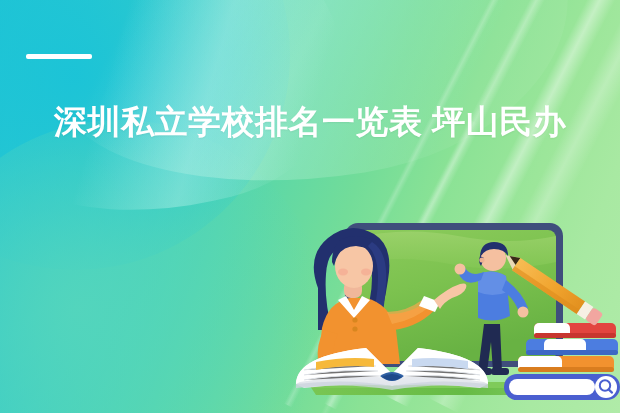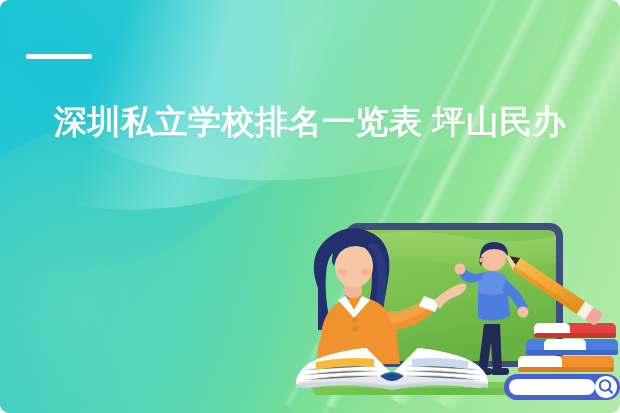--- a/index.html
+++ b/index.html
@@ -21,21 +21,20 @@
         #21c3d4 0%,
         #2ec8cd 12%,
         #3fcfc2 24%,
         #4dd4b4 34%,
         #5ed8a6 44%,
         #72dc99 55%,
         #8ae295 66%,
         #9ce69a 78%,
         #a8e9a2 88%,
         #b0eba8 100%);
-    border-radius: 9px;
   }
   
   .glow-teal {
     position: absolute;
     left: -90px;
     top: 120px;
     width: 420px;
     height: 420px;
     border-radius: 50%;
     background: radial-gradient(circle at 40% 45%, rgba(86,214,188,0.85) 0%, rgba(86,214,188,0.35) 45%, rgba(86,214,188,0) 72%);

